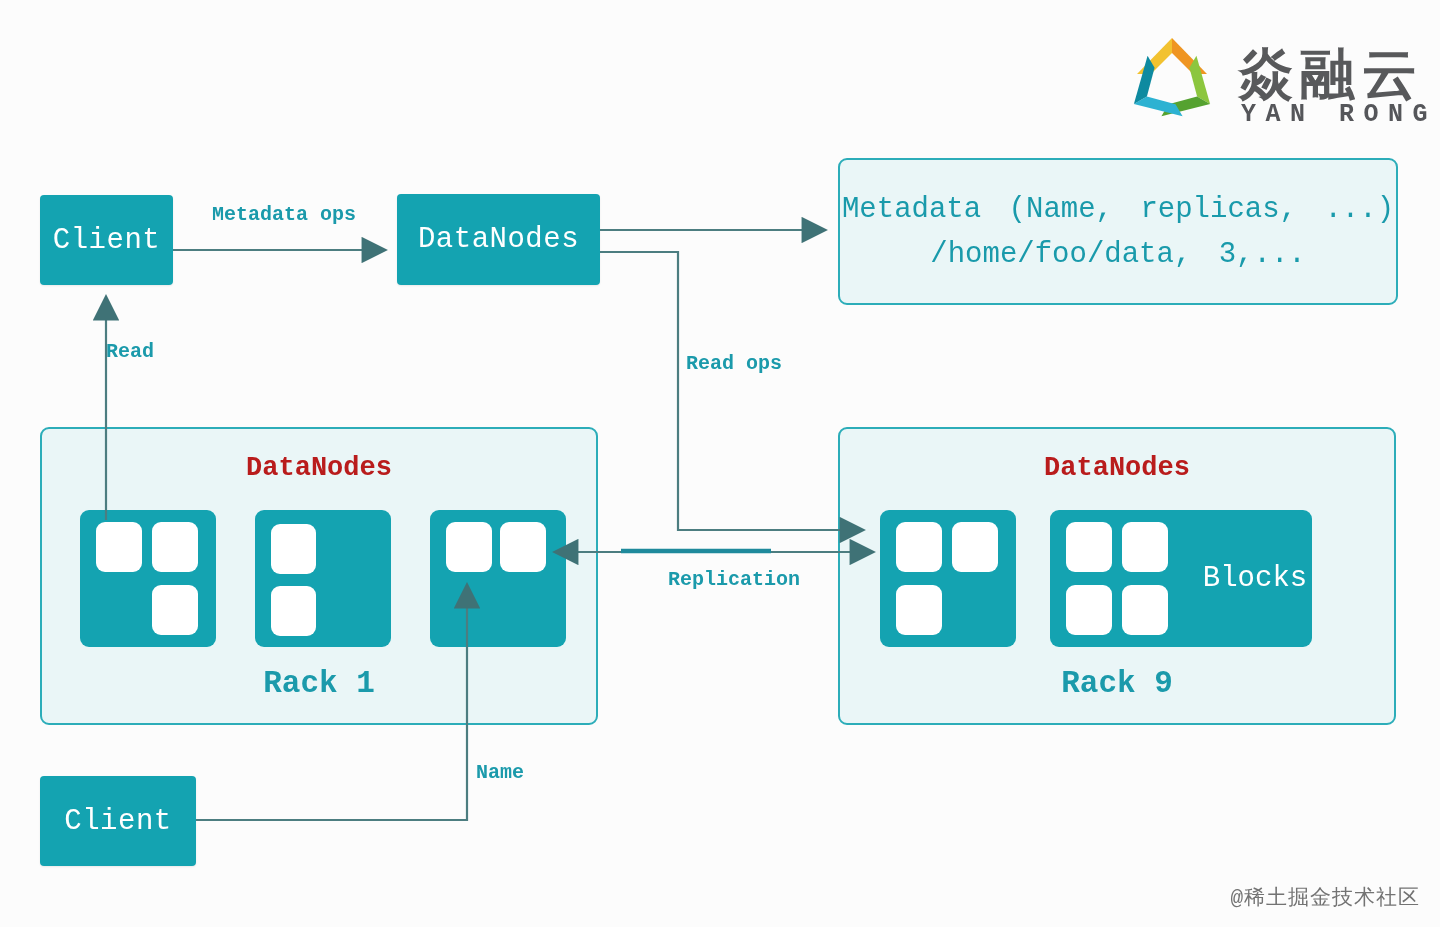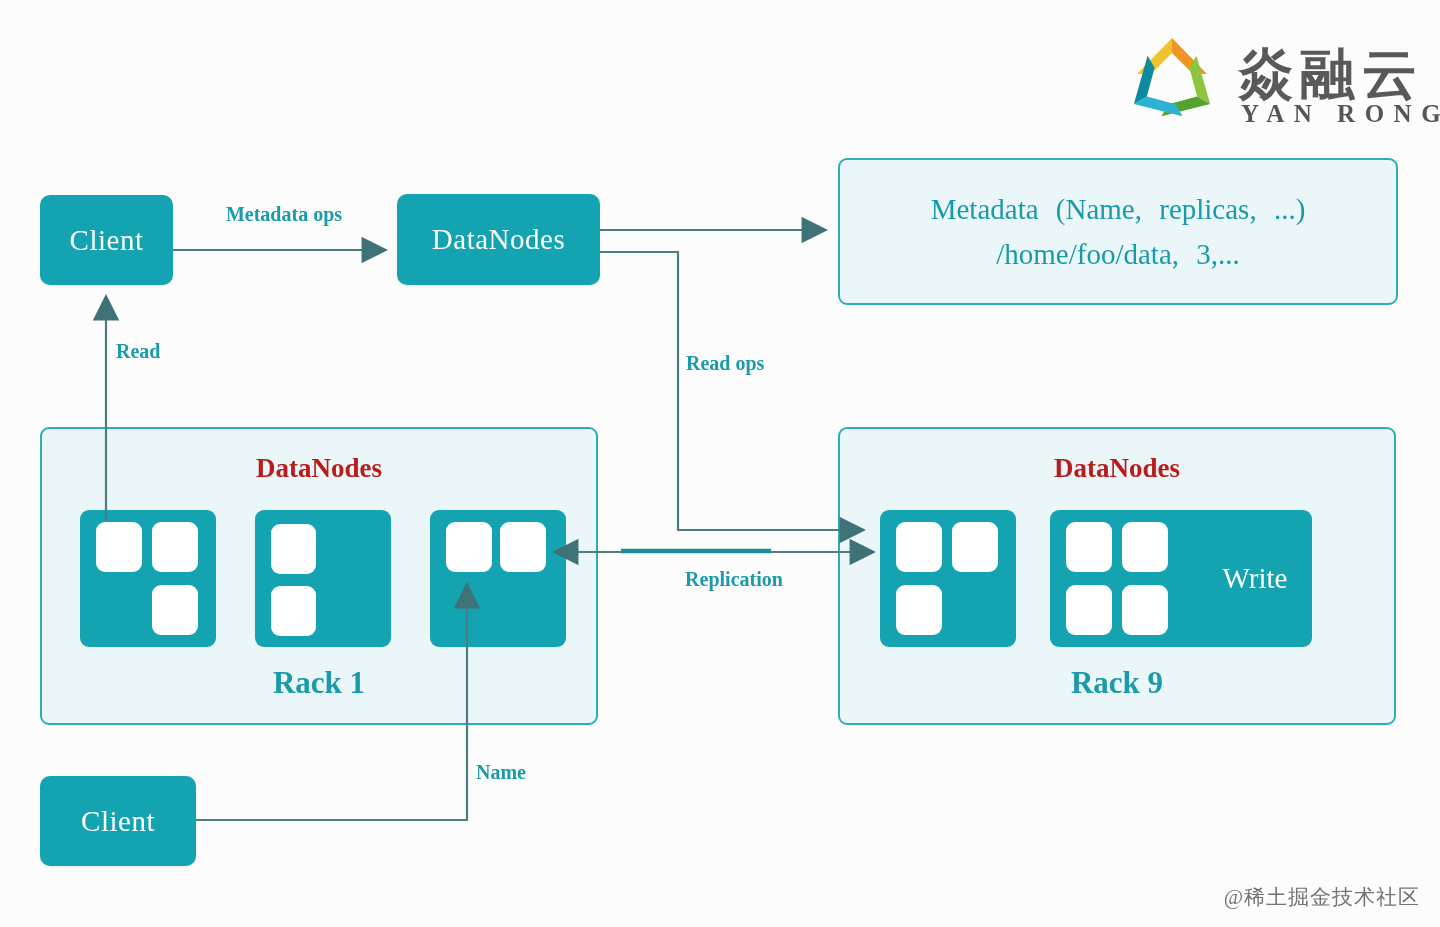--- a/index.html
+++ b/index.html
@@ -1,23 +1,23 @@
 <!DOCTYPE html>
 <html><head>
 <meta charset="utf-8">
 <style>
   html,body{margin:0;padding:0;background:#fcfcfc;}
   .stage{
     position:relative;width:1440px;height:927px;overflow:hidden;
     background:#fcfcfc;
-    font-family:Liberation Serif, serif;
+    font-family:Liberation Mono, monospace;
   }
   
   .tealbox{
-    position:absolute;background:#14a3b1;border-radius:10px;
+    position:absolute;background:#14a3b1;border-radius:4px;
     display:flex;align-items:center;justify-content:center;
     color:#ffffff;font-size:29px;font-weight:500;letter-spacing:.5px;
     box-shadow:0 1px 2px rgba(0,0,0,.08);
   }
   .panel{
     position:absolute;background:#eaf6f7;border:2px solid #2cadb9;border-radius:9px;
     box-sizing:border-box;
   }
   .rack-title{
     position:absolute;left:0;right:0;top:24px;text-align:center;
@@ -130,31 +130,31 @@
       <div class="blk" style="left:16px;top:12px;"></div>
       <div class="blk" style="left:72px;top:12px;"></div>
       <div class="blk" style="left:16px;top:75px;"></div>
     </div>
 
     <div class="dnode" style="left:210px;width:262px;">
       <div class="blk" style="left:16px;top:12px;"></div>
       <div class="blk" style="left:72px;top:12px;"></div>
       <div class="blk" style="left:16px;top:75px;"></div>
       <div class="blk" style="left:72px;top:75px;"></div>
-      <div class="blocks-text">Write</div>
+      <div class="blocks-text">Blocks</div>
     </div>
 
     <div class="rack-label">Rack 9</div>
   </div>
 
   <div class="tealbox" style="left:40px;top:776px;width:156px;height:90px;">Client</div>
 
   <div class="edge-label" style="left:186px;top:203px;width:196px;text-align:center;">Metadata ops</div>
   <div class="edge-label" style="left:686px;top:352px;">Read ops</div>
-  <div class="edge-label" style="left:116px;top:340px;">Read</div>
+  <div class="edge-label" style="left:106px;top:340px;">Read</div>
   <div class="edge-label" style="left:476px;top:761px;">Name</div>
   <div class="edge-label" style="left:644px;top:568px;width:180px;text-align:center;">Replication</div>
 
   <svg class="lines" width="1440" height="927" viewBox="0 0 1440 927">
     <defs>
       <marker id="ah" viewBox="0 0 10 10" refX="8.5" refY="5" markerWidth="13" markerHeight="12" orient="auto-start-reverse">
         <path d="M0,0 L10,5 L0,10 z" fill="#3f7276"></path>
       </marker>
     </defs>
     <g stroke="#4c7d80" stroke-width="2.2" fill="none">

